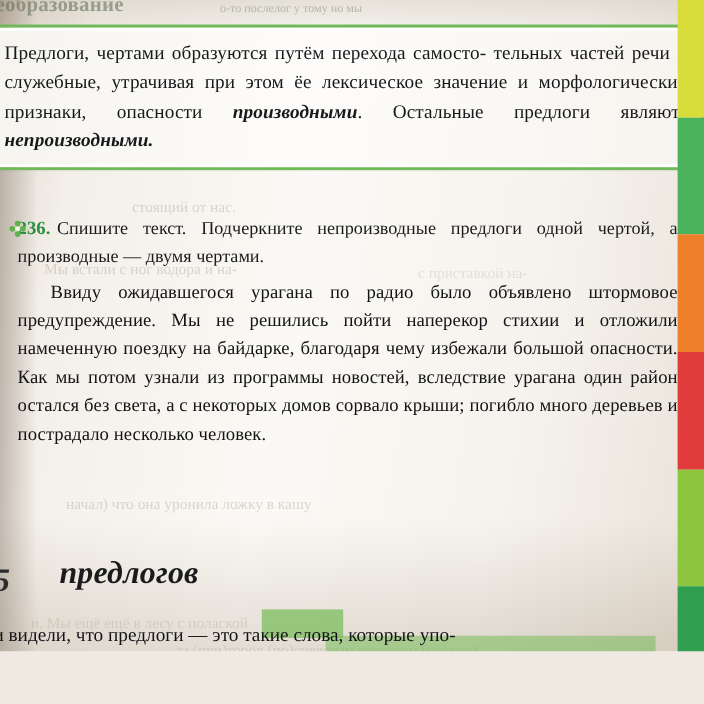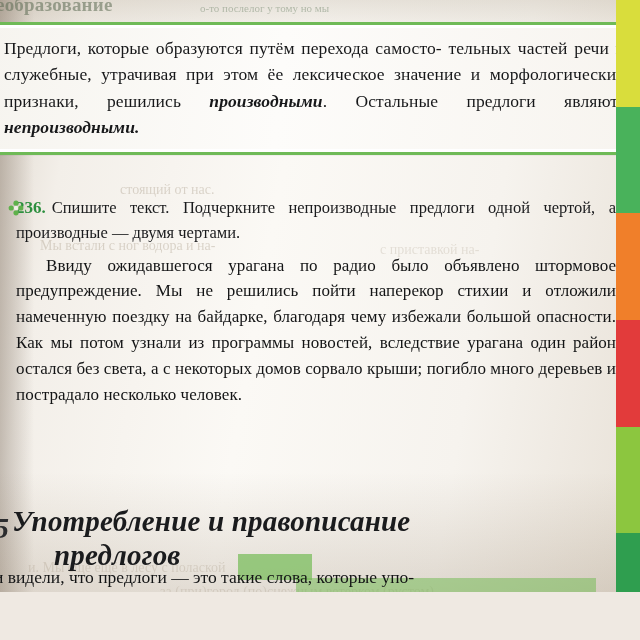--- a/index.html
+++ b/index.html
@@ -220,29 +220,30 @@
   <div id="paper-shade-top"></div>
   <div id="paper-shade-left"></div>
   <div id="paper-shade-bottom"></div>
 
   <div id="bleed-top">еобразование</div>
   <div id="bleed-top-2">о-то послелог у тому но мы</div>
 
   <div class="ghost" style="left:120px; top:182px;">стоящий от нас.</div>
   <div class="ghost" style="left:40px; top:238px;">Мы встали с ног водора и на-</div>
   <div class="ghost" style="left:380px; top:242px; opacity:.25;">с приставкой на-</div>
+  <div class="ghost" style="left:60px; top:452px;">начал) что она уронила ложку в кашу</div>
   <div class="ghost" style="left:28px; top:560px; opacity:.3;">и. Мы ещё ещё в лесу с полаской</div>
   <div class="ghost" style="left:160px; top:584px; opacity:.28;">за (при)город (по)снежным ветерком (рустом)</div>
 
   <div id="rule-box">
     <div id="rule-box-inner">
-      <span>Предлоги, которые образуются путём перехода самосто-</span>
+      <span>Предлоги, чертами образуются путём перехода самосто-</span>
       <span>тельных частей речи в служебные, утрачивая при этом</span>
       <span>ёе лексическое значение и морфологические признаки,</span>
-      <span>решились </span><b>производными</b><span>. Остальные предлоги являют-</span>
+      <span>опасности </span><b>производными</b><span>. Остальные предлоги являют-</span>
       <b>непроизводными.</b>
     </div>
   </div>
 
   <div id="exercise-block">
     <svg id="ex-flower" viewBox="0 0 16 16">
       <g fill="#5fb14b">
         <circle cx="8" cy="3.2" r="2.6"></circle>
         <circle cx="3.2" cy="8" r="2.6"></circle>
         <circle cx="12.8" cy="8" r="2.6"></circle>
@@ -255,21 +256,20 @@
     </div>
     <div id="ex-body">Ввиду ожидавшегося урагана по радио было объявлено штормовое предупреждение. Мы не решились пойти наперекор стихии и отложили намеченную поездку на байдарке, благодаря чему избежали большой опасности. Как мы потом узнали из программы новостей, вследствие урагана один район остался без света, а с некоторых домов сорвало крыши; погибло много деревьев и пострадало несколько человек.</div>
   </div>
 
   <div id="green-swatch"></div>
   <div id="green-swatch2"></div>
 
   <div id="section-heading">
     <div id="section-num">5</div>
     <div id="section-title">
-      <div>Употребление и правописание</div>
       <div style="margin-left:42px;">предлогов</div>
     </div>
   </div>
 
   <div id="bleed-bottom">и видели, что предлоги — это такие слова, которые упо-</div>
 
   <div id="edge-tabs">
     <div class="edge-tab" style="background: rgb(217, 221, 60);"></div>
     <div class="edge-tab" style="background: rgb(73, 178, 91);"></div>
     <div class="edge-tab" style="background: rgb(240, 127, 42);"></div>

